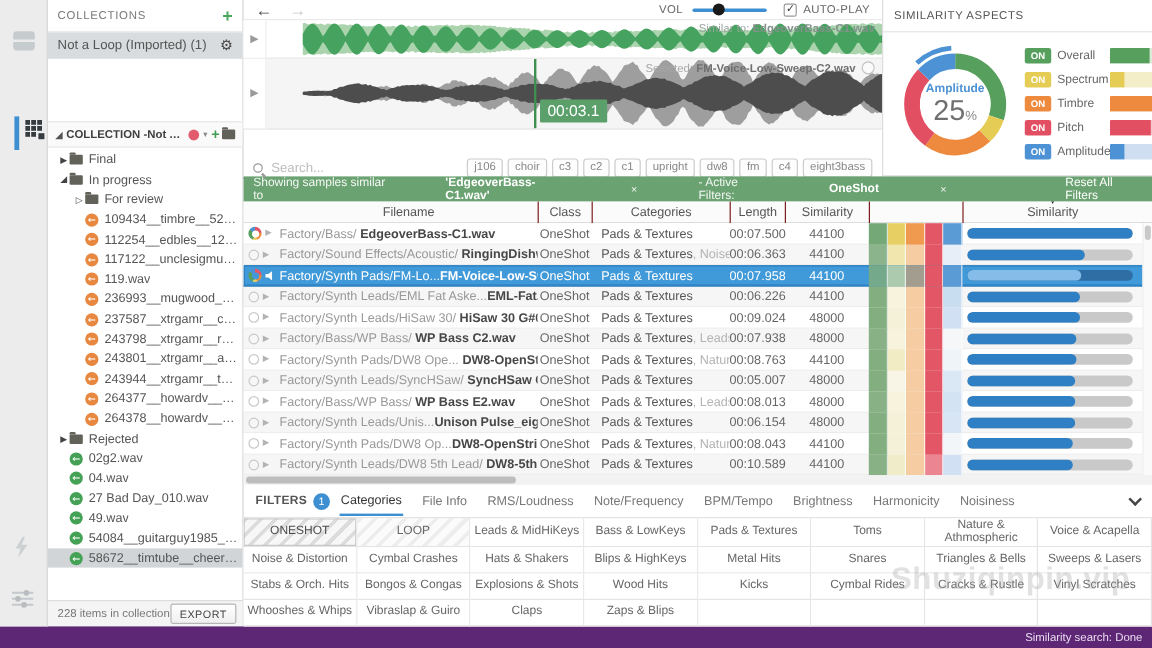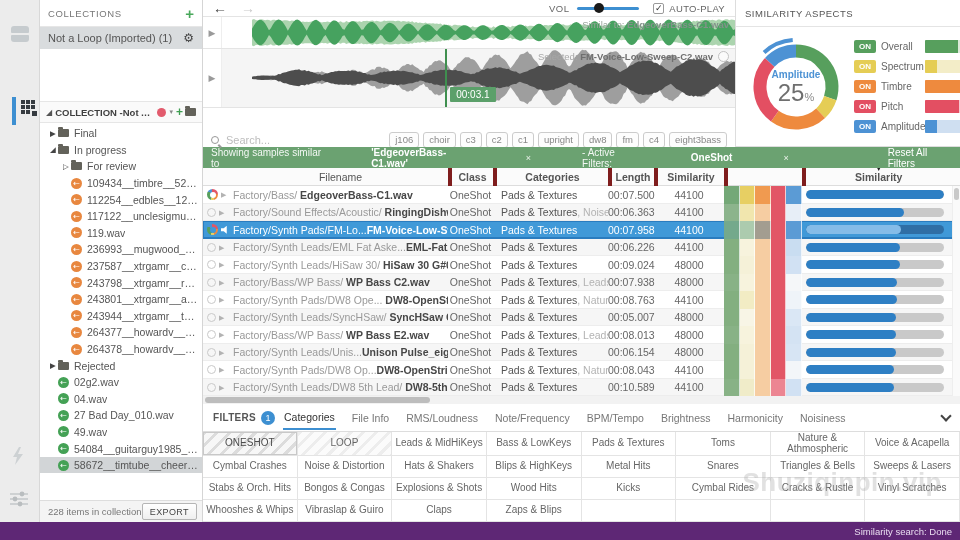--- a/index.html
+++ b/index.html
@@ -70,21 +70,21 @@
   .waverow.gray{height:61px;background:#f5f5f5;}
   .wavebox{flex:1;position:relative;overflow:hidden;margin-left:30px;}
   .wavebox svg{display:block;width:100%;height:100%;}
   .wcap{position:absolute;top:2px;right:6px;font-size:9.5px;white-space:nowrap;}
   .wcap .pre{color:#9aa59c;}
   .wcap .fn{font-weight:bold;color:#82928a;}
   .waverow.gray .wcap .pre{color:#a7a7a7;}
   .waverow.gray .wcap .fn{color:#6f6f6f;}
   .selcirc{display:inline-block;width:11px;height:11px;border:1px solid #c2c2c2;border-radius:50%;background:#fbfbfb;vertical-align:-2px;margin-left:5px;}
   .playhead{position:absolute;top:0;bottom:0;width:2px;background:#3f8f4f;}
-  .ph-label{position:absolute;bottom:5px;background:#5ba06a;color:#fff;font-size:10px;padding:2px 6px;border-radius:1px;}
+  .ph-label{position:absolute;bottom:5px;background:#5ba06a;color:#fff;font-size:13px;padding:2px 6px;border-radius:1px;}
   .searchrow{height:26px;display:flex;align-items:center;border-bottom:1px solid #a21caf;padding:0 8px;margin-top:24px;}
   .mag{width:8px;height:8px;border:1.5px solid #999;border-radius:50%;position:relative;flex:none;margin-right:7px;}
   .mag::after{content:'';position:absolute;left:7px;top:7px;width:4px;height:1.5px;background:#999;transform:rotate(45deg);transform-origin:0 0;}
   .searchrow input{border:none;outline:none;flex:1;font-size:11px;color:#555;font-family:inherit;background:transparent;}
   .searchrow input::placeholder{color:#bdbdbd;}
   .tagwrap{display:flex;gap:4px;}
   .tag{border:1px solid #ccc;border-radius:3px;padding:1.5px 5px;font-size:9.5px;color:#888;background:#fdfdfd;cursor:pointer;white-space:nowrap;}
 
   
   .simpanel{flex:1;border-left:1px solid #ddd;display:flex;flex-direction:column;}
@@ -109,21 +109,21 @@
   .banner b{font-weight:bold;color:#fff;}
   .banner .x{font-size:9px;margin:0 3px;cursor:pointer;color:#eaf2ea;}
   .banner .sp{flex:1;}
   .banner .reset{color:#fff;cursor:pointer;}
 
   
   .tablewrap{position:relative;flex:none;}
   .tgrid{display:grid;grid-template-columns:30px 215px 45px 115px 46px 70px 15.5px 15.5px 15.5px 15.5px 15.5px 1fr;align-items:center;}
   .thead{height:18px;background:#fbfbfb;border-bottom:1px solid #ddd;font-size:10.5px;color:#555;padding-right:8px;}
   .thead>div{text-align:center;overflow:hidden;white-space:nowrap;position:relative;height:18px;line-height:18px;}
-  .thead .b{border-left:4px solid #7f1d1d;font-weight:bold;}
+  .thead .b{border-left:1px solid #7f1d1d;}
   .sortmark{position:absolute;top:-3px;left:50%;transform:translateX(-50%);font-size:7px;color:#222;line-height:1;}
   .tbody{position:relative;}
   .trow{--bg:#fff;height:17.5px;background:var(--bg);border-bottom:1px solid #ededed;padding-right:8px;font-size:10.5px;cursor:pointer;}
   .trow.alt{--bg:#f6f6f6;}
   .trow.sel{--bg:#4099d8;box-shadow:inset 0 0 0 1px #2a7cbf;border-bottom-color:#2a7cbf;}
   .icell{display:flex;align-items:center;justify-content:flex-start;gap:3px;padding-left:4px;}
   .ocirc{width:9px;height:9px;border:1px solid #c9c9c9;border-radius:50%;flex:none;background:transparent;}
   .ring{width:11px;height:11px;border-radius:50%;position:relative;flex:none;
     background:conic-gradient(#e25666 0 25%,#ee8a3e 25% 45%,#e7cf63 45% 55%,#579f5d 55% 85%,#4d92d4 85% 100%);}
   .ring::after{content:'';position:absolute;inset:2.5px;border-radius:50%;background:var(--bg);}
@@ -774,22 +774,22 @@
         </div>
         <div class="fgrid" id="fgrid">
             <div class="fcellc hatch-strong">ONESHOT</div>
             <div class="fcellc hatch-light">LOOP</div>
             <div class="fcellc">Leads &amp; MidHiKeys</div>
             <div class="fcellc">Bass &amp; LowKeys</div>
             <div class="fcellc">Pads &amp; Textures</div>
             <div class="fcellc">Toms</div>
             <div class="fcellc">Nature &amp; Athmospheric</div>
             <div class="fcellc">Voice &amp; Acapella</div>
+            <div class="fcellc">Noise &amp; Distortion</div>
             <div class="fcellc">Cymbal Crashes</div>
-            <div class="fcellc">Noise &amp; Distortion</div>
             <div class="fcellc">Hats &amp; Shakers</div>
             <div class="fcellc">Blips &amp; HighKeys</div>
             <div class="fcellc">Metal Hits</div>
             <div class="fcellc">Snares</div>
             <div class="fcellc">Triangles &amp; Bells</div>
             <div class="fcellc">Sweeps &amp; Lasers</div>
             <div class="fcellc">Stabs &amp; Orch. Hits</div>
             <div class="fcellc">Bongos &amp; Congas</div>
             <div class="fcellc">Explosions &amp; Shots</div>
             <div class="fcellc">Wood Hits</div>

